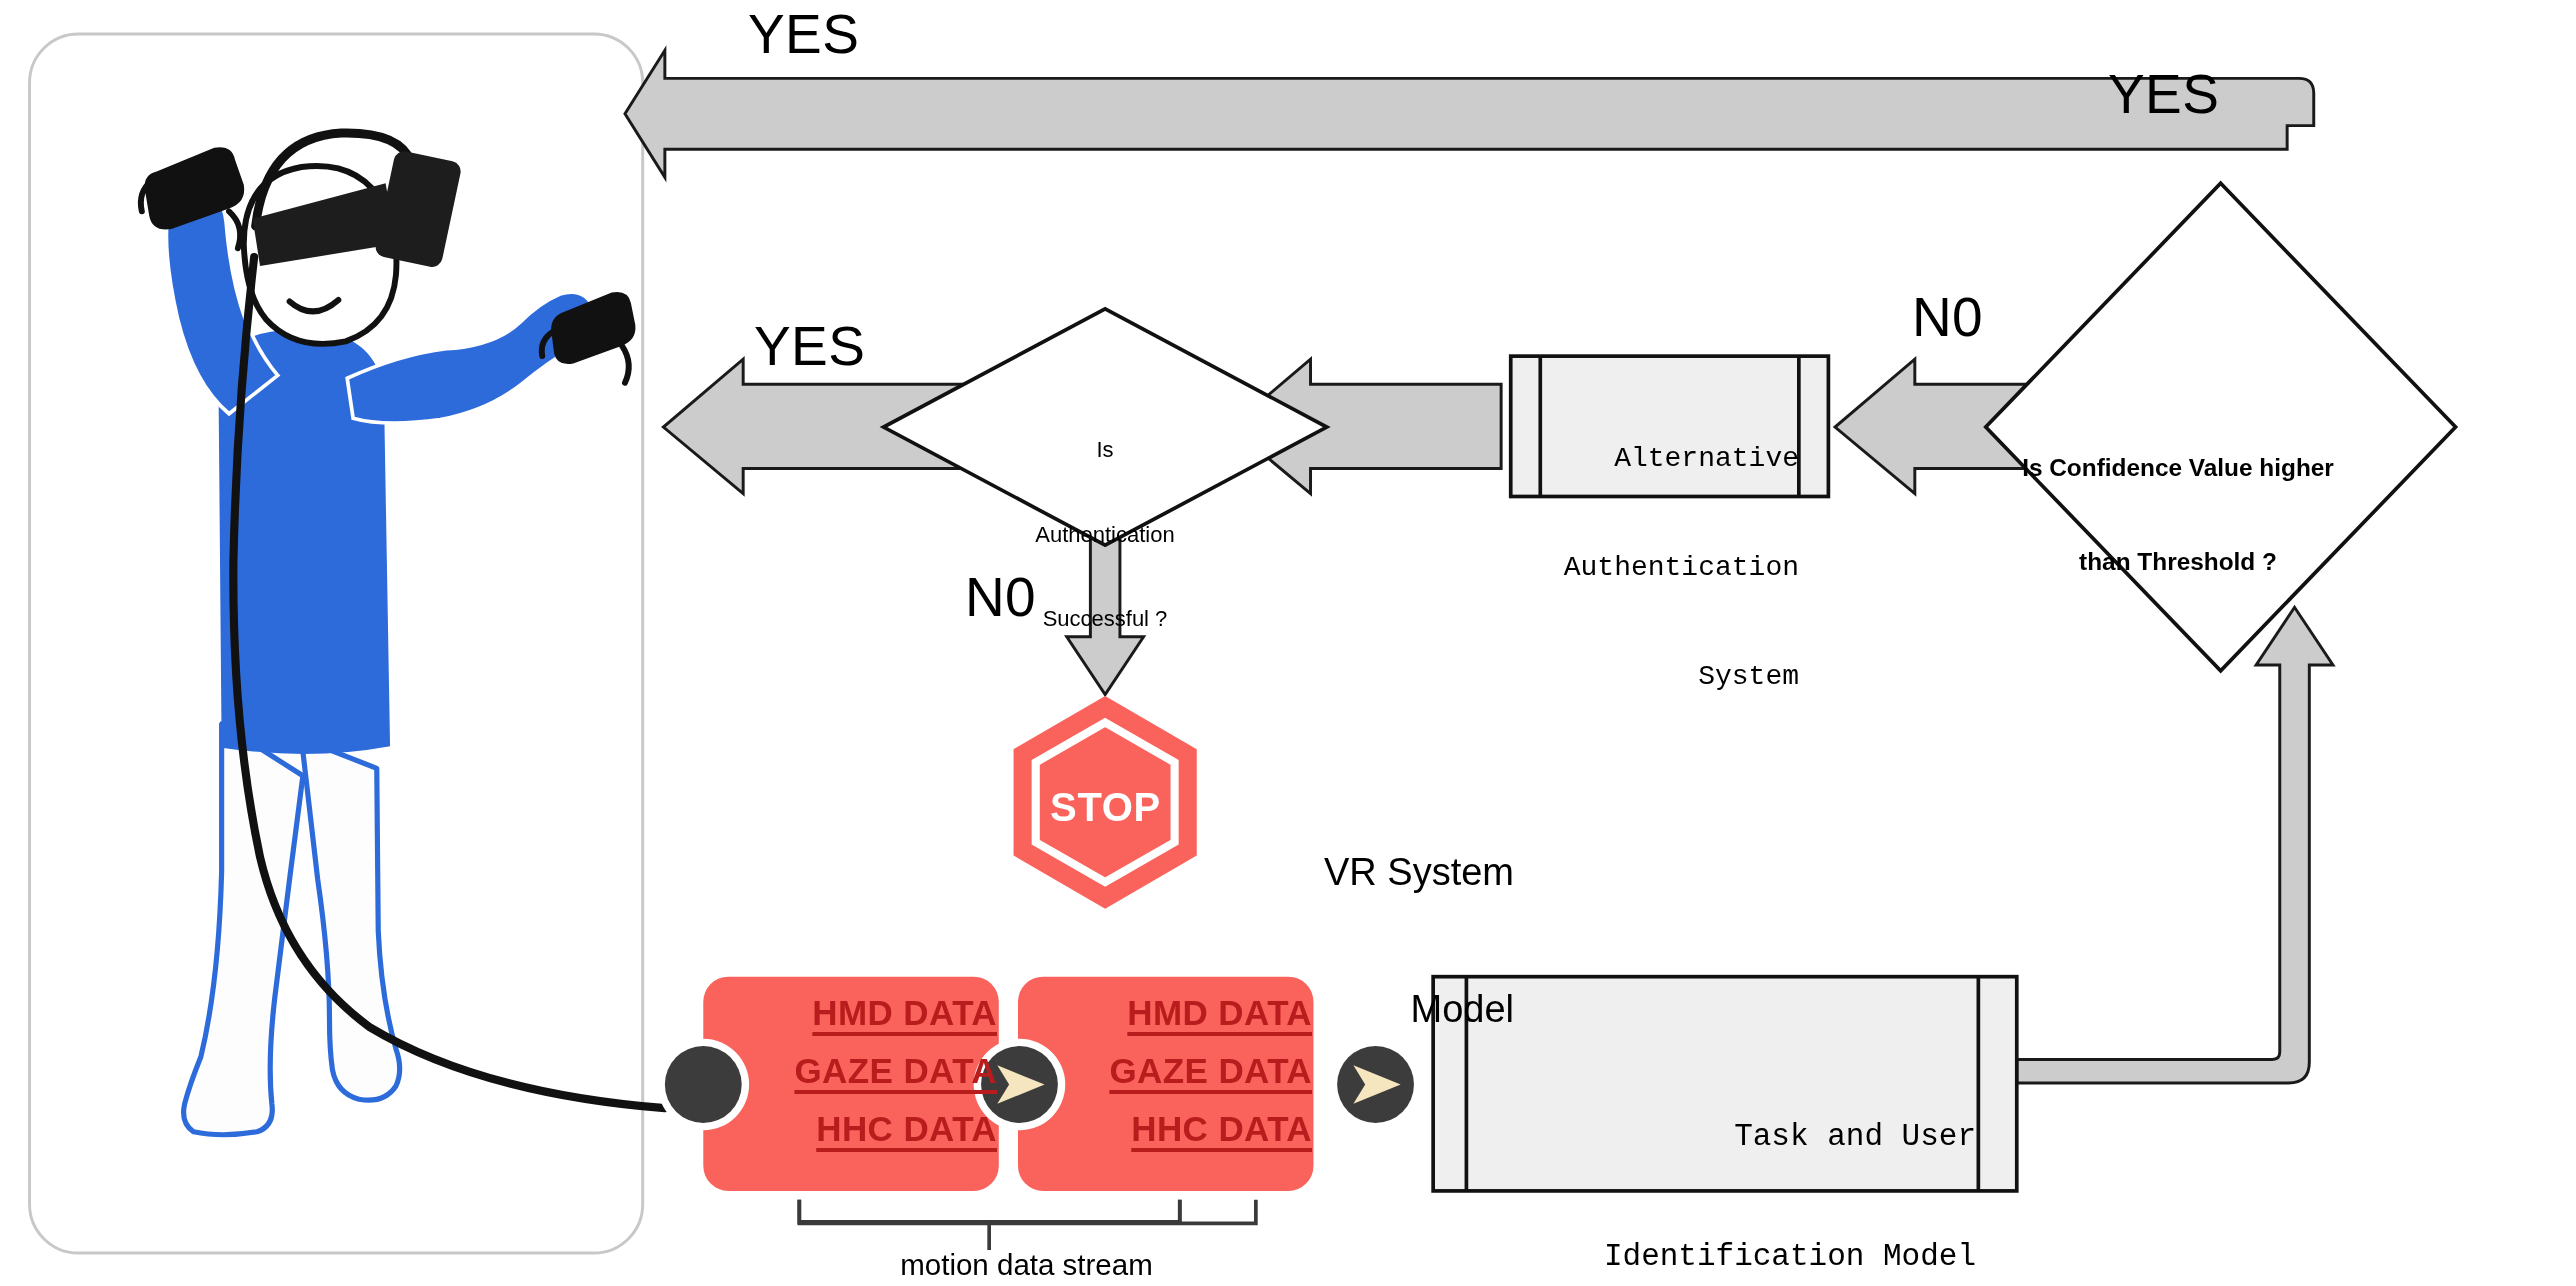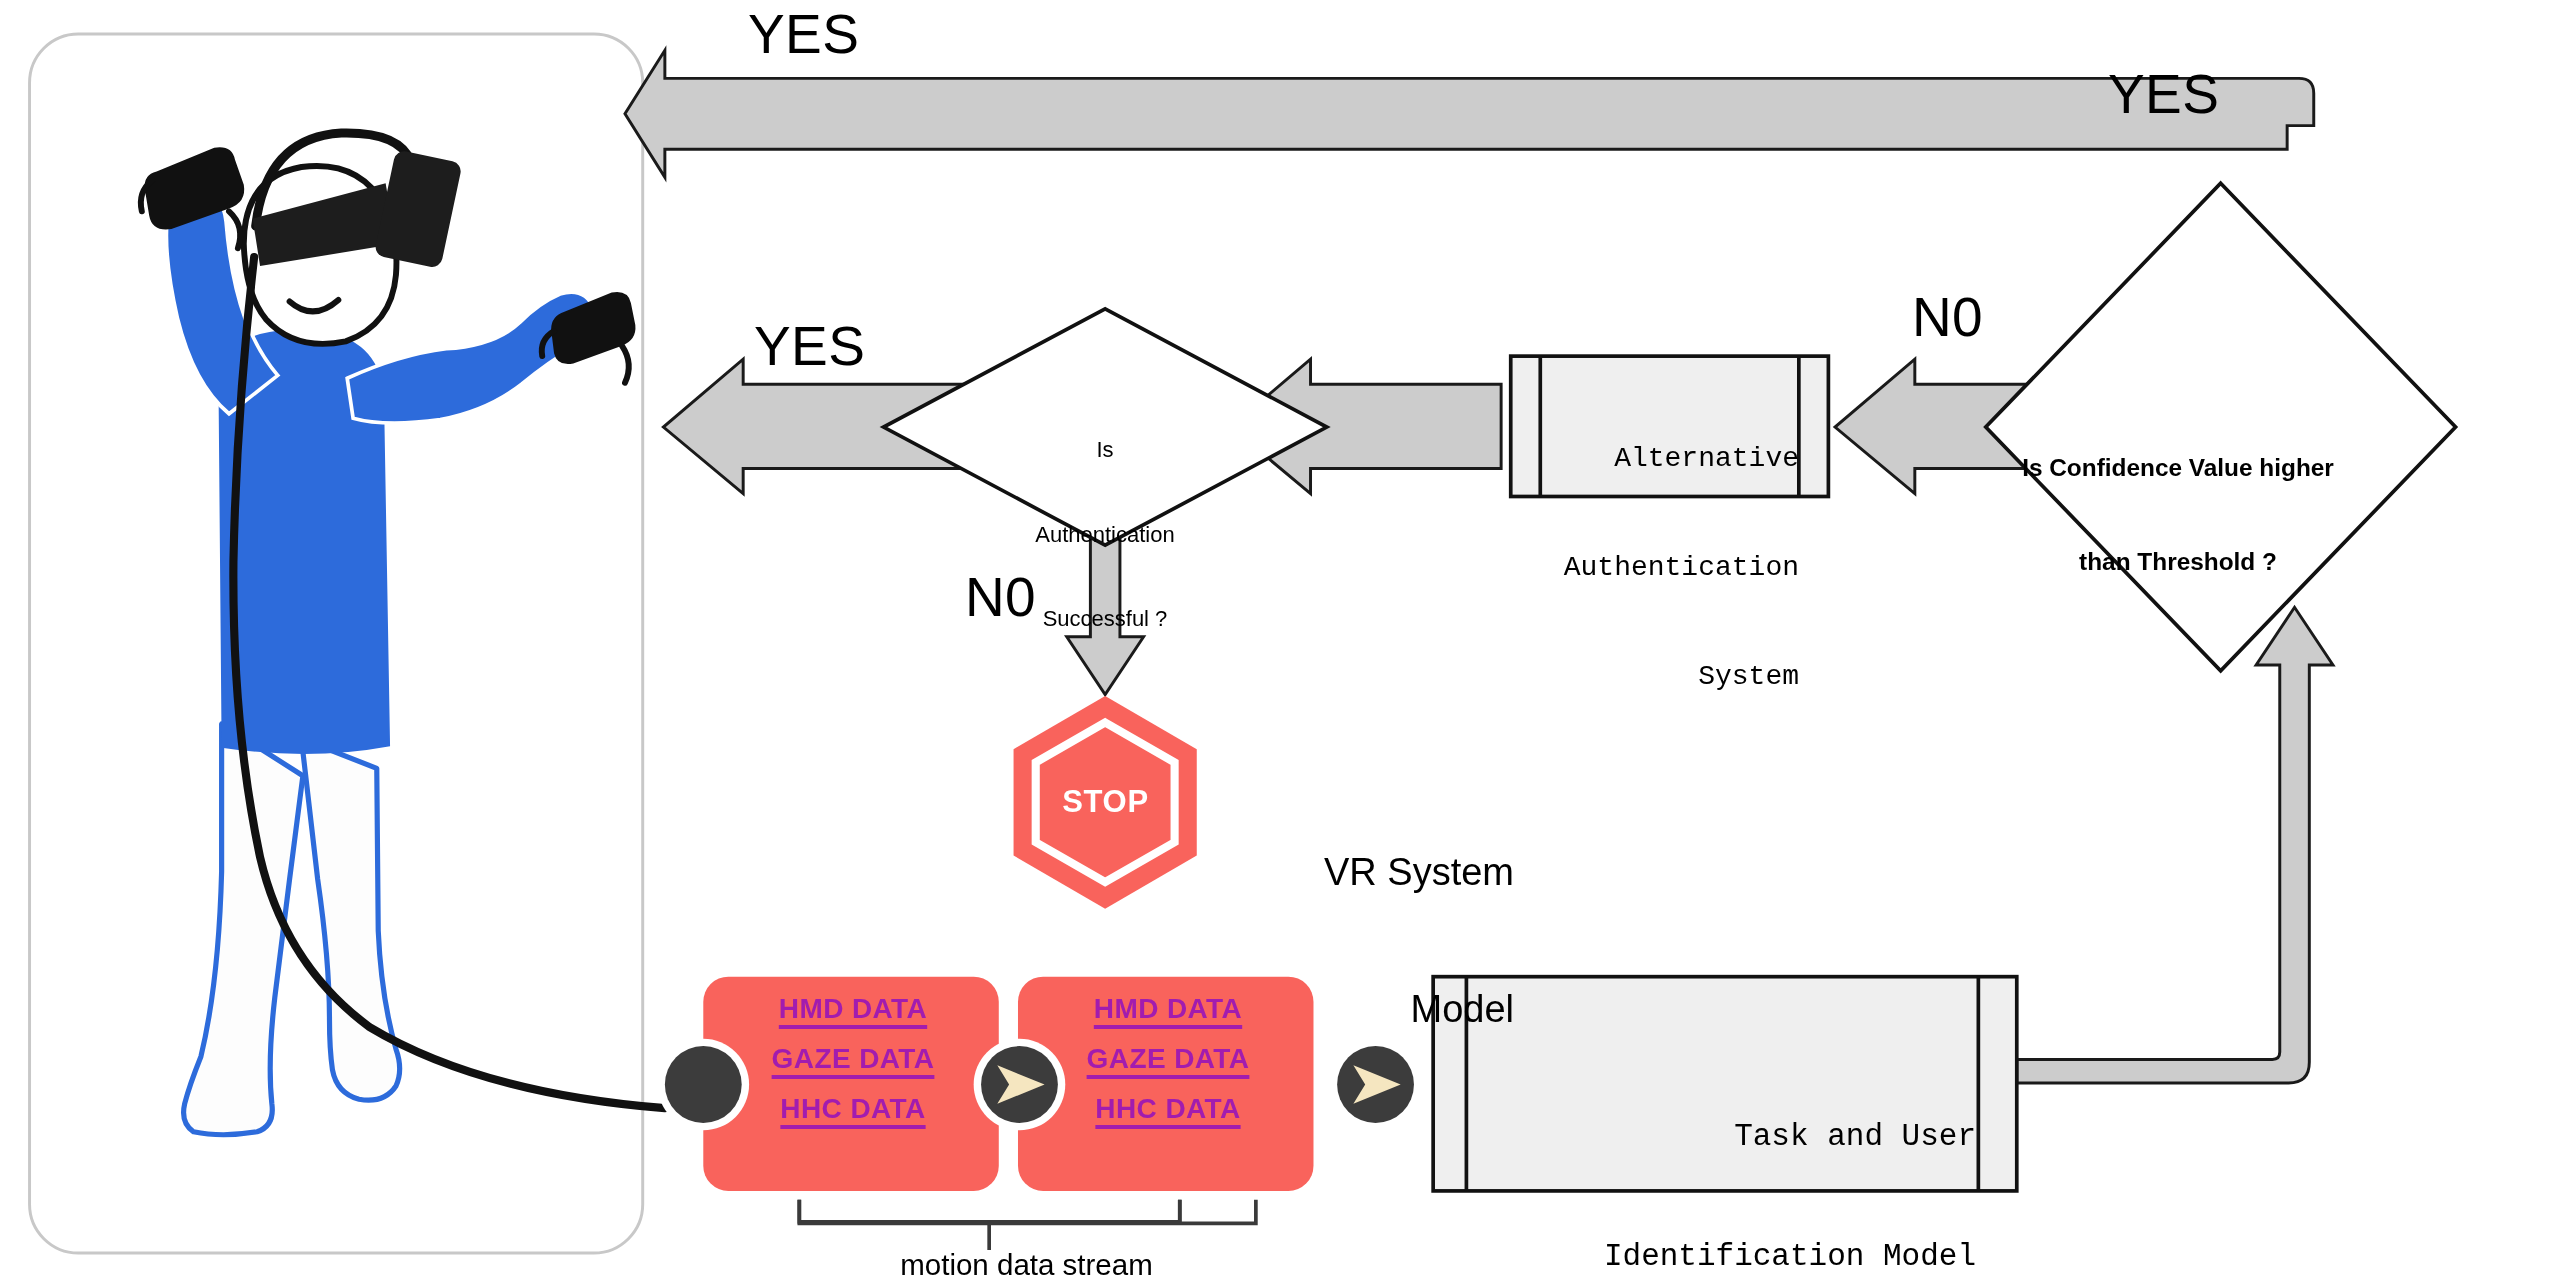--- a/index.html
+++ b/index.html
@@ -7,24 +7,24 @@
   #stage{position:relative;width:2557px;height:1287px;background:#fff;overflow:hidden;border-radius:6px;}
   #stage > svg{position:absolute;left:0;top:0;}
   .lbl{position:absolute;color:#000;white-space:pre;line-height:1.12;}
   .yesno{font-size:55px;font-weight:400;letter-spacing:0.4px;}
   .diamond-txt{font-size:22px;text-align:center;line-height:1.28;}
   .diamond-txt.bold{font-weight:bold;font-size:24.4px;}
   .proc-txt{font-size:31px;text-align:right;line-height:1.30;font-family:Liberation Mono, monospace;}
   .proc-txt.small{font-size:28px;}
   .stoplabel{font-size:38px;text-align:center;line-height:1.20;}
   .bracket-label{font-size:29.5px;text-align:center;}
-  .data-line{font-size:28px;font-weight:bold;color:#a21caf;letter-spacing:0.4px;
+  .data-line{font-size:35px;font-weight:bold;color:#b91c1c;letter-spacing:0.4px;
              text-decoration:underline;text-decoration-thickness:3.7px;text-underline-offset:6.6px;
-             text-align:center;white-space:nowrap;}
-  .stop-word{font-size:31px;font-weight:600;color:#ffffff;letter-spacing:0.7px;}
+             text-align:right;white-space:nowrap;}
+  .stop-word{font-size:40px;font-weight:600;color:#ffffff;letter-spacing:0.7px;}
 </style>
 </head>
 <body>
 
 <div id="stage">
 
   <svg width="2576" height="1287" viewBox="0 0 3487 1742">
     <defs>
       <style>
         .arw{fill:#CCCCCC;stroke:#1a1a1a;stroke-width:4;stroke-linejoin:miter;}

